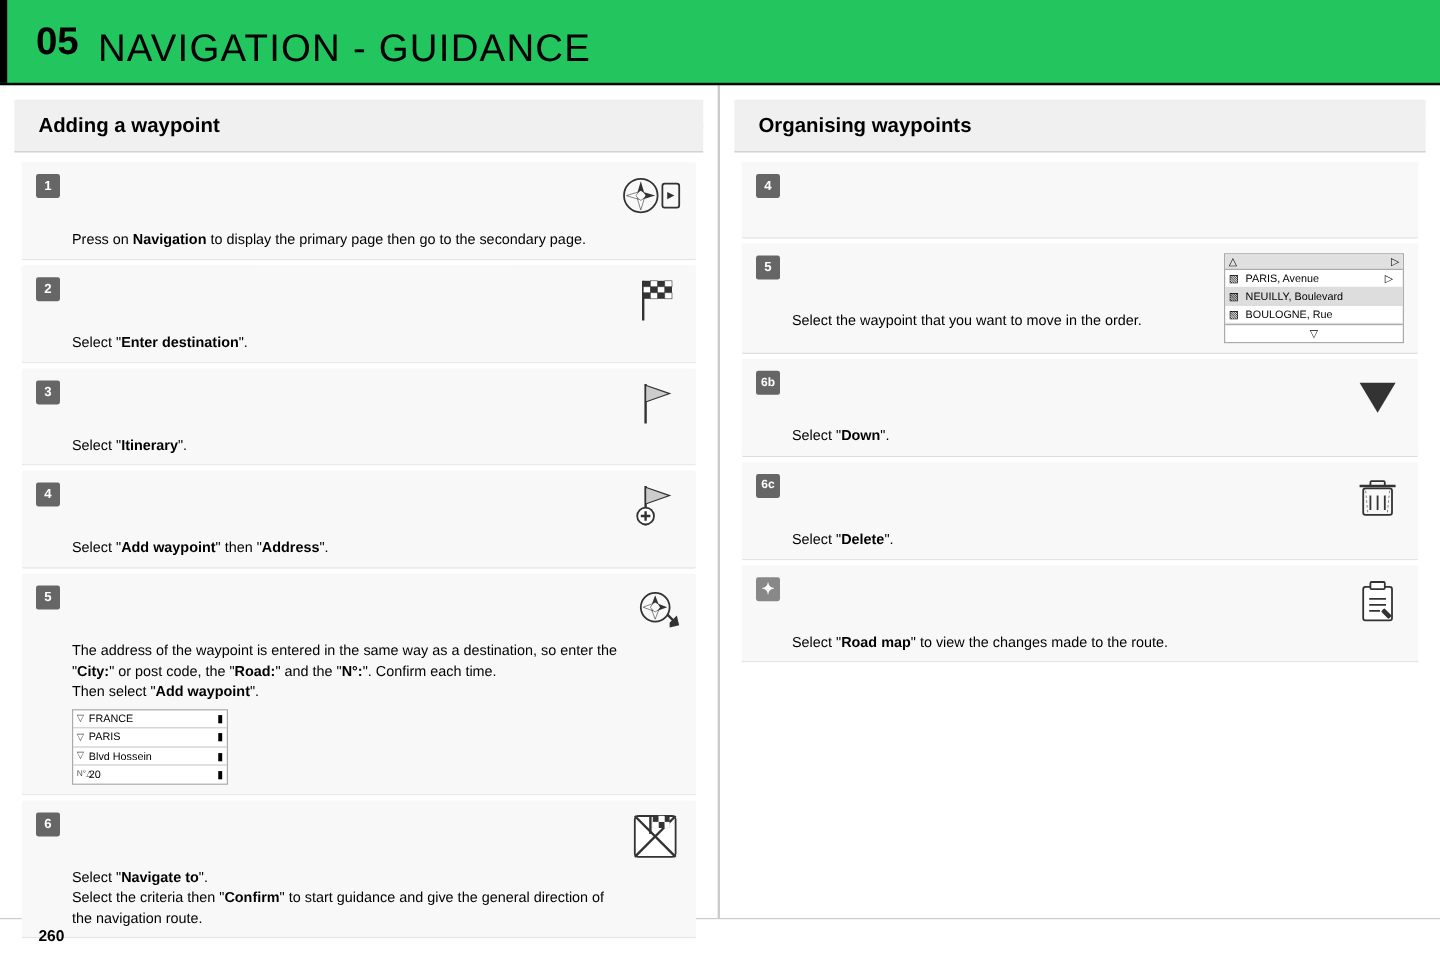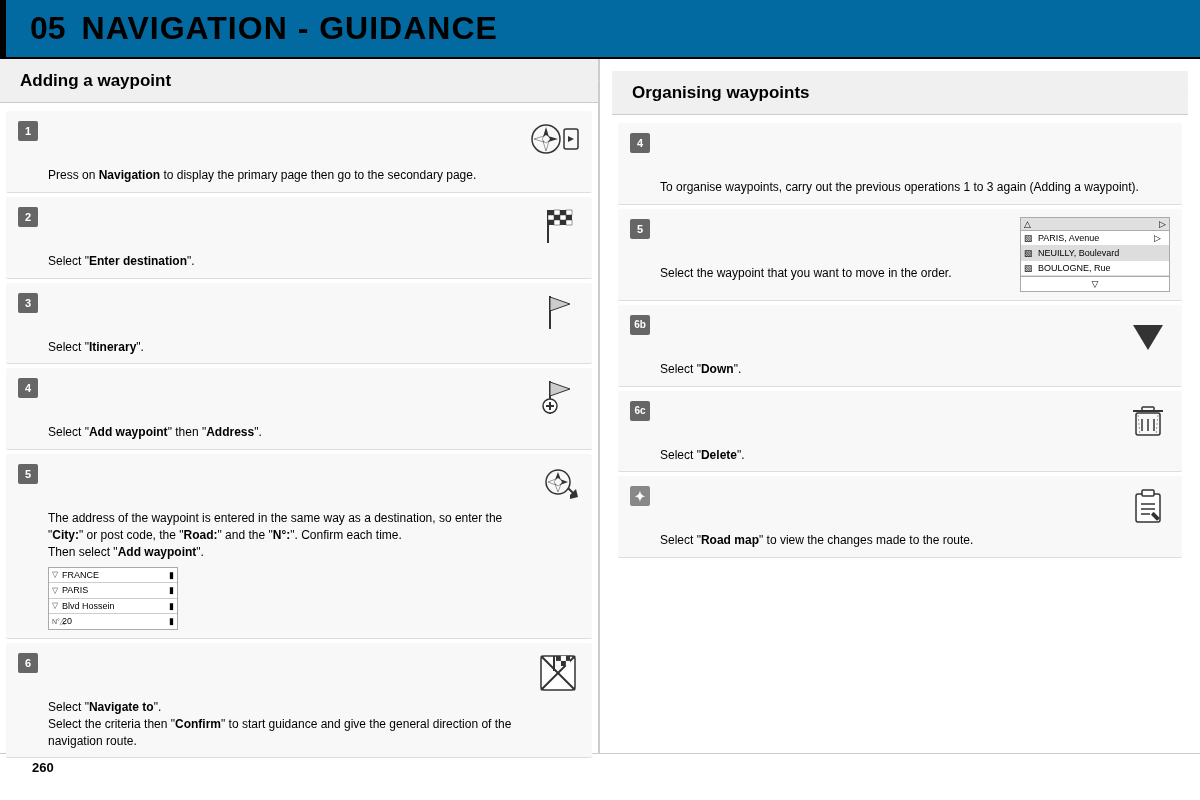--- a/index.html
+++ b/index.html
@@ -8,54 +8,55 @@
       height: 800px;
       background: #fff;
       font-family: Arial, sans-serif;
       font-size: 13px;
       color: #000;
       overflow: hidden;
     }
 
     
     .page-header {
-      background: #0369a1;
+      background: #22c55e;
       border-bottom: 2px solid #000;
       padding: 10px 20px 10px 30px;
       display: flex;
       align-items: center;
       position: relative;
     }
     .page-header::before {
       content: '';
       position: absolute;
       left: 0; top: 0; bottom: 0;
       width: 6px;
       background: #000;
     }
     .page-title {
       font-size: 32px;
-      font-weight: 700;
+      font-weight: 400;
       letter-spacing: 1px;
+      margin-top: 12px;
     }
     .chapter-num {
       font-size: 32px;
       font-weight: 900;
       margin-right: 16px;
     }
 
     
     .columns {
       display: flex;
       height: calc(800px - 78px - 28px);
     }
     .col-left {
       width: 600px;
       border-right: 2px solid #ccc;
-      padding: 0;
+      padding: 12px;
     }
     .col-right {
       width: 600px;
       padding: 12px;
     }
 
     
     .section-header {
       background: #f0f0f0;
       border-bottom: 1px solid #ccc;
@@ -378,23 +379,20 @@
   </div>
 
   <div class="col-right">
     <div class="section-header">
       <h2>Organising waypoints</h2>
     </div>
     <div class="steps">
 
       <div class="step">
         <div class="step-num">4</div>
-        <div class="step-content">
-          To organise waypoints, carry out the previous operations 1 to 3 again (Adding a waypoint).
-        </div>
         <div class="step-icon" style="width:10px;"></div>
       </div>
 
       <div class="step" style="align-items:flex-start;">
         <div class="step-num">5</div>
         <div class="step-content">
           Select the waypoint that you want to move in the order.
         </div>
         <div class="step-icon">
 

